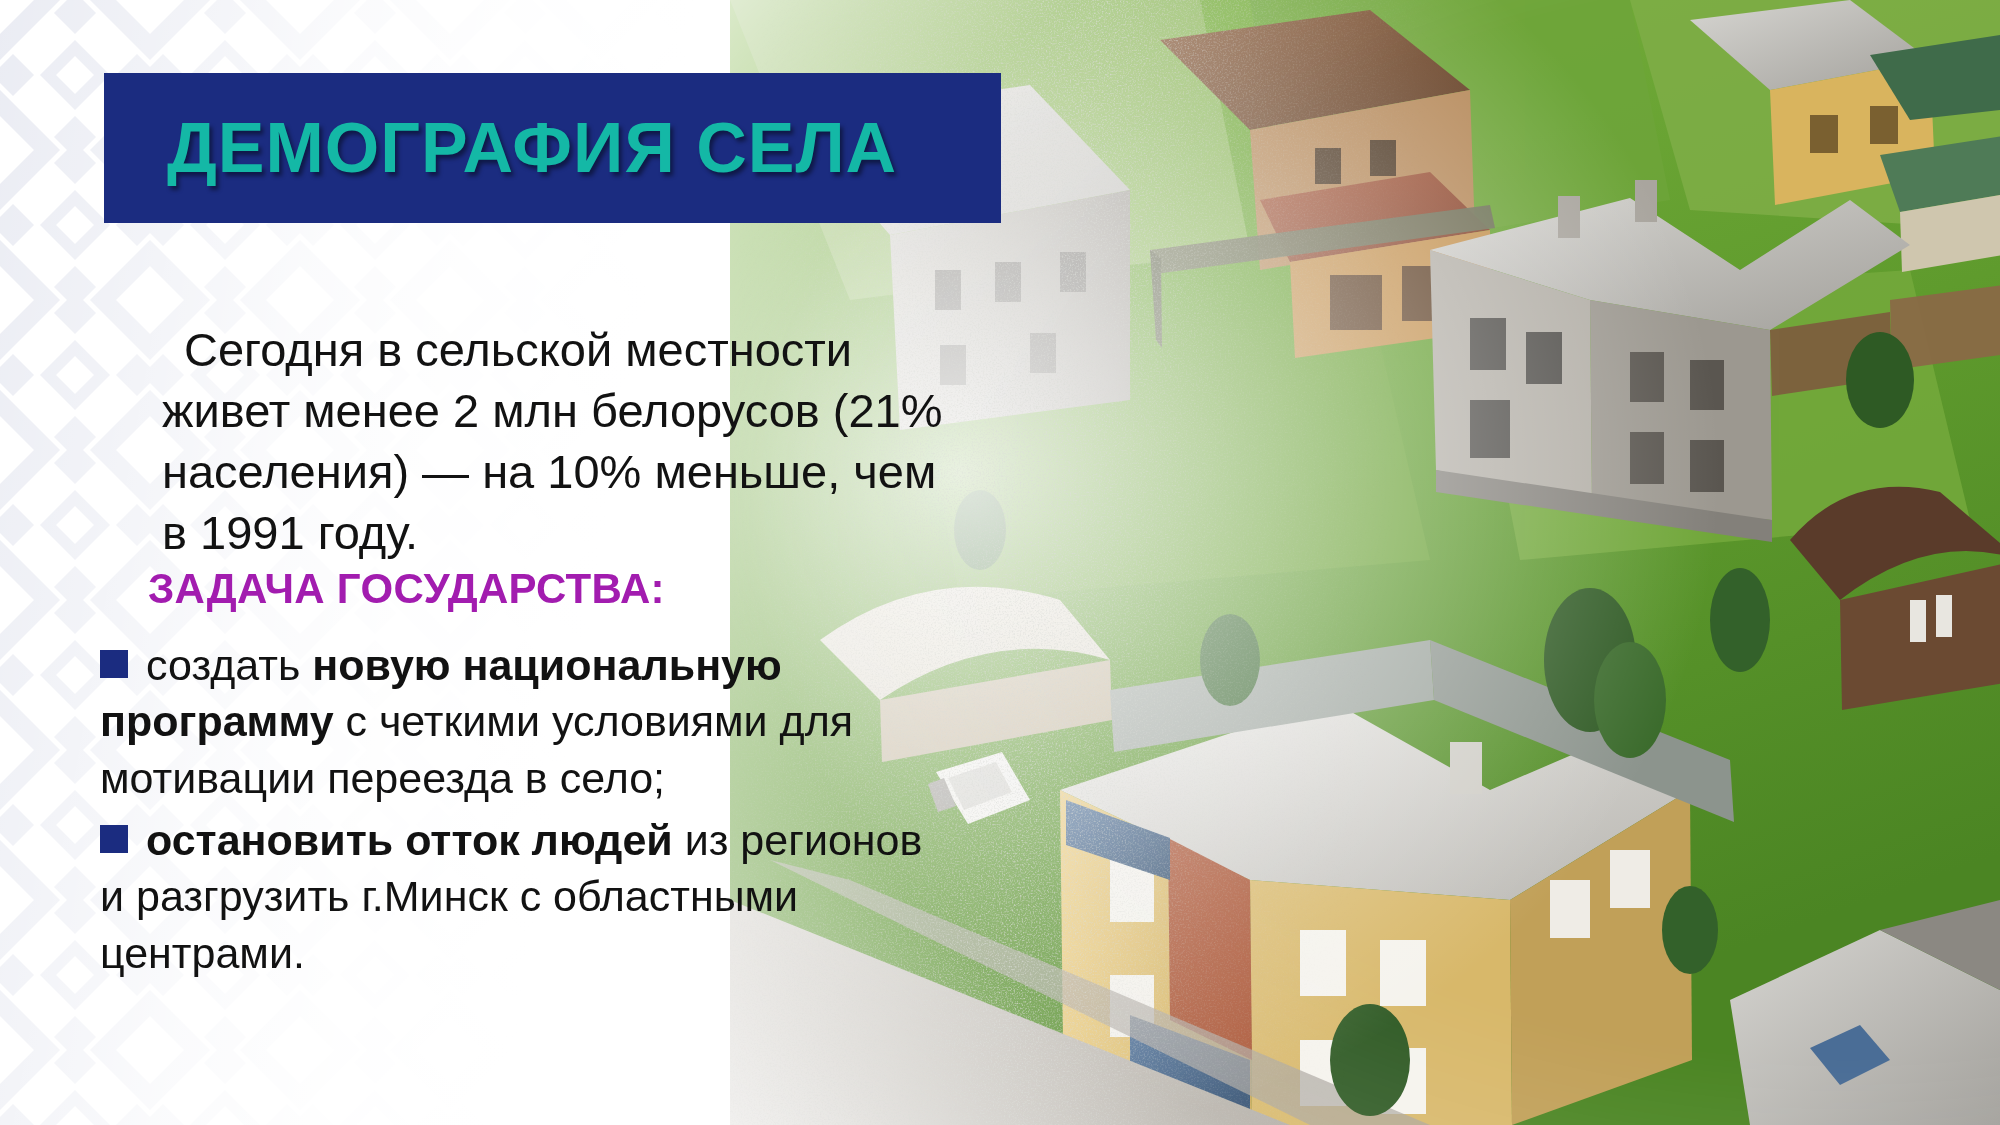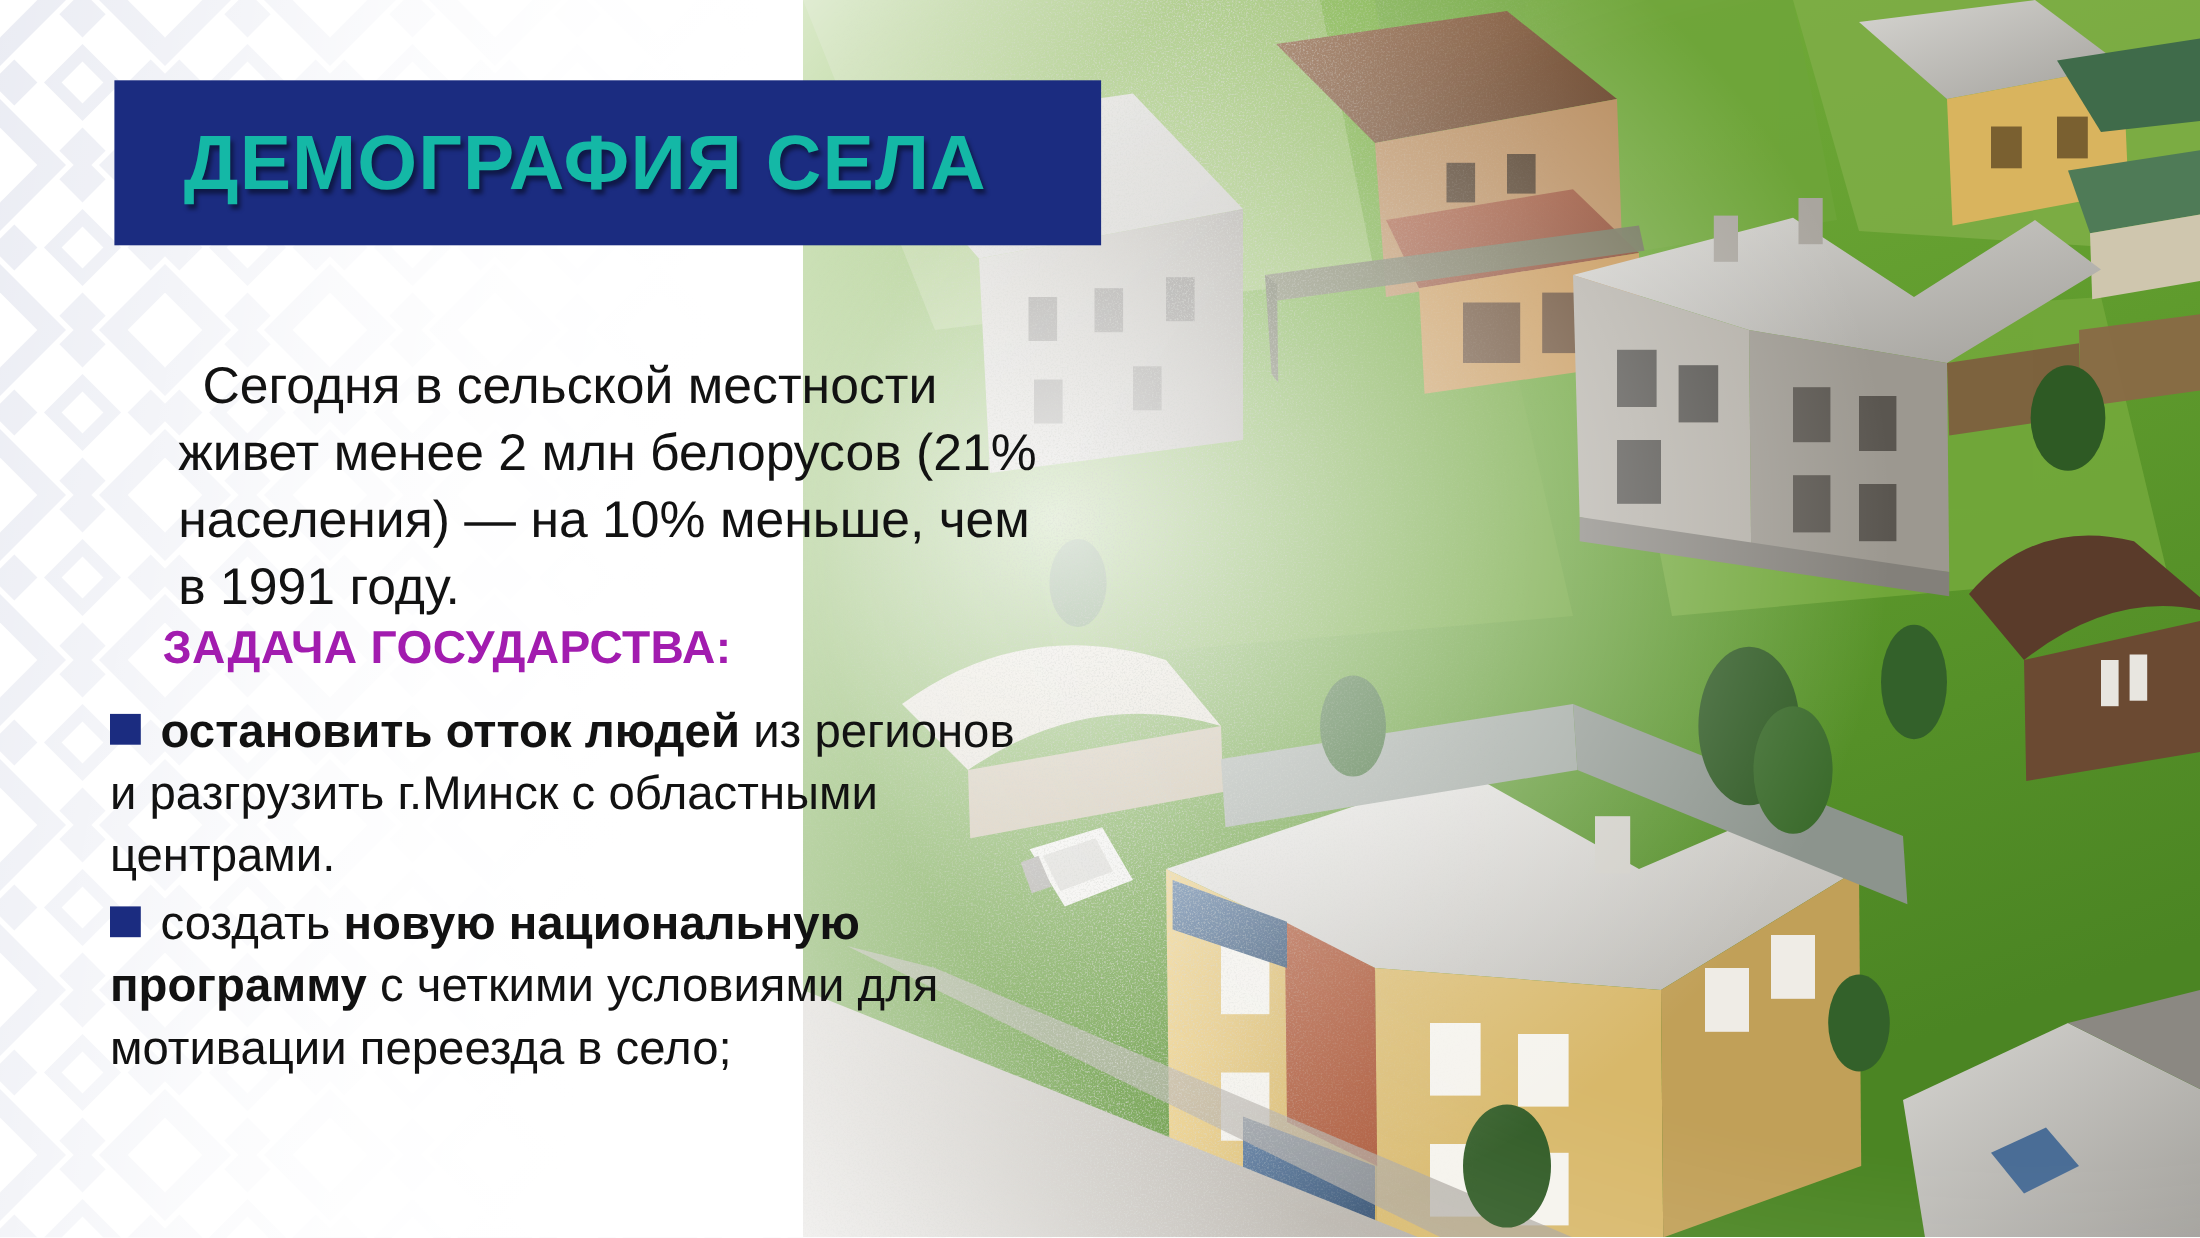--- a/index.html
+++ b/index.html
@@ -387,22 +387,22 @@
       <span class="title-text">ДЕМОГРАФИЯ СЕЛА</span>
     </div>
 
     <p class="lead-paragraph">Сегодня в сельской местности живет менее 2 млн белорусов (21% населения) — на 10% меньше, чем в 1991 году.</p>
 
     <div class="subhead">ЗАДАЧА ГОСУДАРСТВА:</div>
 
     <div class="bullets">
 
       <div class="bullet-row">
+        <span class="bullet-marker"></span><span class="bullet-text"><span>создать </span><b>новую национальную программу</b><span> с четкими условиями для мотивации переезда в село;</span></span>
+      </div>
+
+      <div class="bullet-row">
         <span class="bullet-marker"></span><span class="bullet-text"><b>остановить отток людей</b><span> из регионов и разгрузить г.Минск с областными центрами.</span></span>
-      </div>
-
-      <div class="bullet-row">
-        <span class="bullet-marker"></span><span class="bullet-text"><span>создать </span><b>новую национальную программу</b><span> с четкими условиями для мотивации переезда в село;</span></span>
       </div>
 
     </div>
   </div>
 </div>
 
 </body></html>

